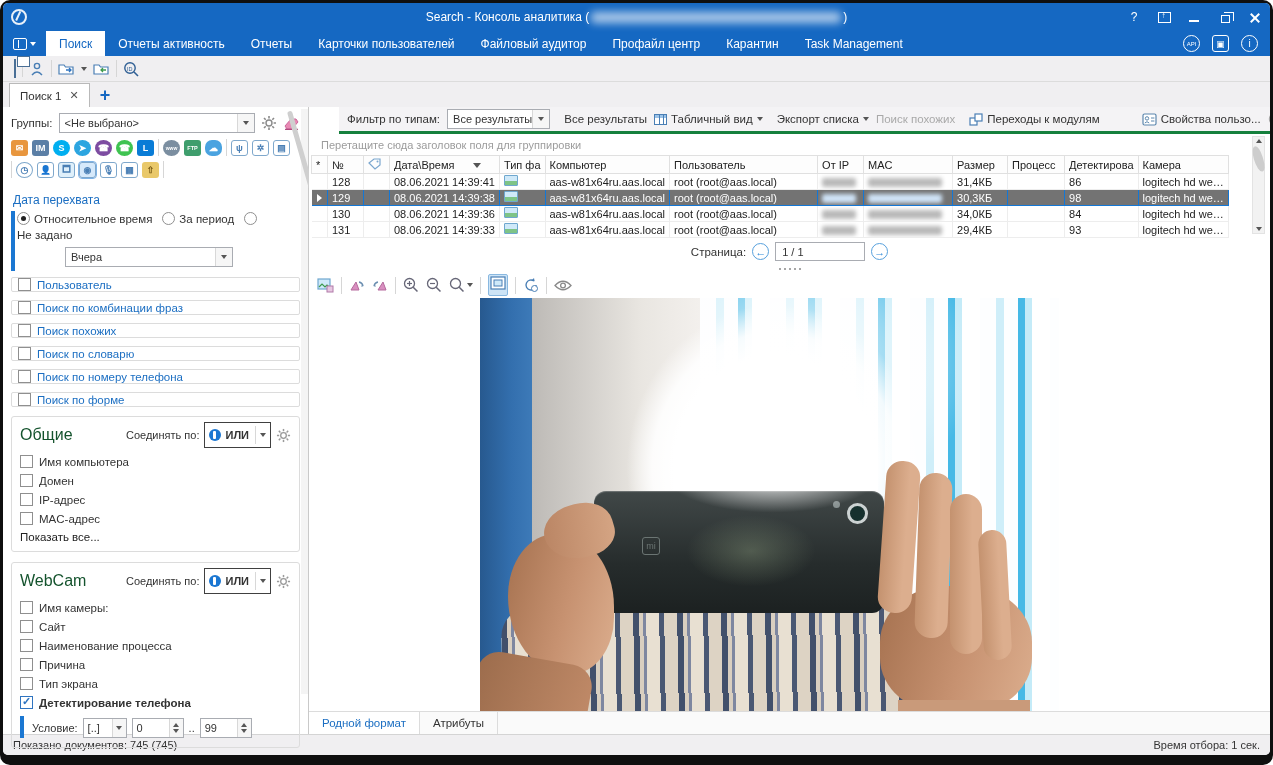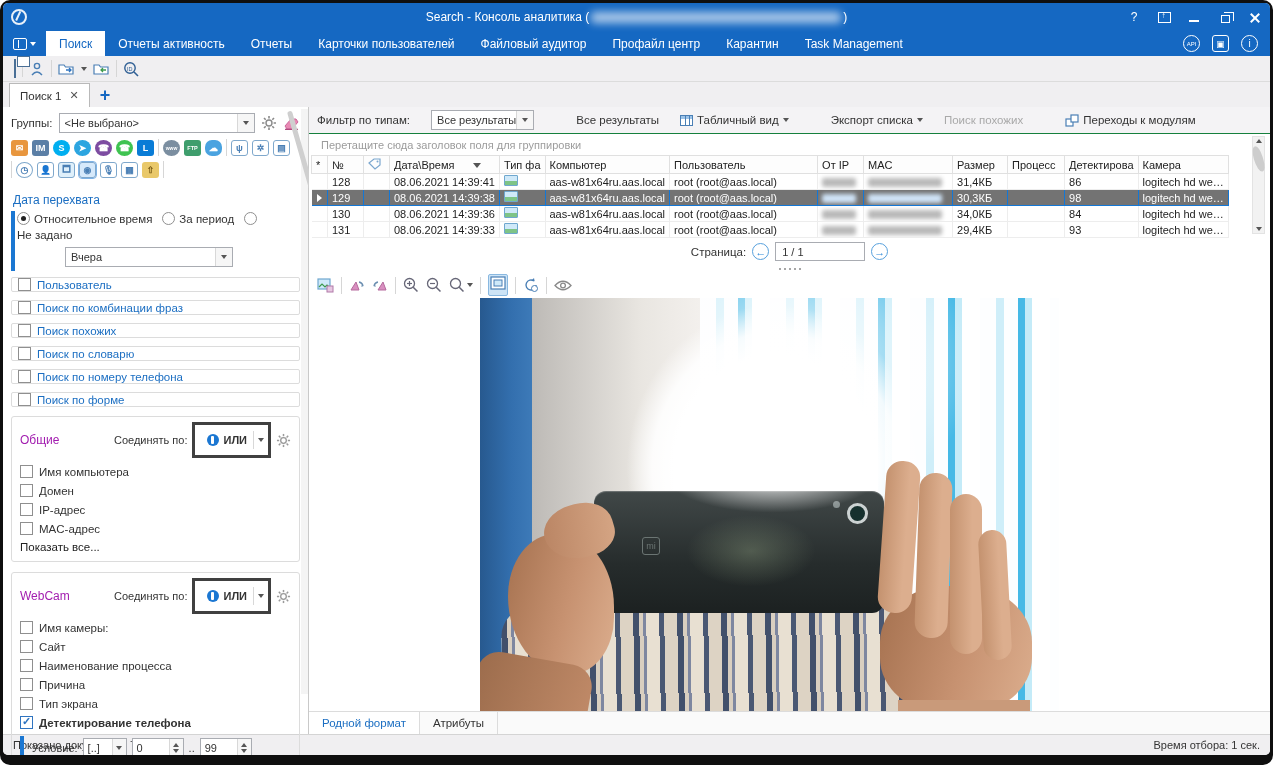--- a/index.html
+++ b/index.html
@@ -69,36 +69,36 @@
   .accent-block::before { content:""; position:absolute; left:8px; top:2px; bottom:2px; width:4px; background:#1b77d2; }
   .radio-row { display:flex; align-items:center; gap:4px; font-size:11.5px; color:#333; padding:3px 0; flex-wrap:wrap; }
   .radio { width:13px; height:13px; border:1px solid #8f8f8f; border-radius:50%; background:#fff; position:relative; flex:0 0 auto; }
   .radio.on::after { content:""; position:absolute; left:3px; top:3px; width:5px; height:5px; border-radius:50%; background:#222; }
   .filter-box { border:1px solid #dcdcdc; border-radius:2px; height:22px; display:flex; align-items:center; gap:6px; padding:0 6px; margin:4px 8px; color:#1b6ec2; font-size:11.5px; background:#fff; }
   .checkbox { width:13px; height:13px; border:1px solid #8f8f8f; background:#fff; flex:0 0 auto; position:relative; }
   .checkbox.checked { border-color:#2f74c0; }
   .checkbox.checked::after { content:"✓"; position:absolute; left:1px; top:-2px; color:#2f74c0; font-size:11px; font-weight:bold; }
   .groupbox { border:1px solid #dcdcdc; border-radius:3px; margin:5px 8px; padding:5px 8px 7px 8px; }
   .gb-head { display:flex; align-items:center; gap:5px; margin-bottom:4px; }
-  .gb-title { color:#a21caf; font-size:12px; margin-right:auto; }
+  .gb-title { color:#14532d; font-size:16px; margin-right:auto; }
   .join-label { font-size:11px; color:#333; }
-  .join-select { display:flex; align-items:center; gap:4px; border:3px solid #404040; height:36px; padding:0 0 0 12px; font-size:11px; font-weight:bold; color:#333; background:#fff; }
+  .join-select { display:flex; align-items:center; gap:4px; border:1px solid #404040; height:26px; padding:0 0 0 4px; font-size:11px; font-weight:bold; color:#333; background:#fff; }
   .or-disc { width:12px; height:12px; border-radius:50%; background:#1b77d2; position:relative; }
   .or-disc::after { content:""; position:absolute; left:4px; top:2px; width:3px; height:8px; background:#fff; border-radius:1px; }
   .cb-row { display:flex; align-items:center; gap:6px; font-size:11.5px; color:#333; padding:3px 0; }
   .link-dark { font-size:11.5px; color:#222; padding:3px 0 1px 0; }
   .cond-row { display:flex; align-items:center; gap:5px; padding:6px 0 2px 12px; position:relative; font-size:11px; color:#333; }
   .cond-row::before { content:""; position:absolute; left:0; top:4px; bottom:2px; width:4px; background:#1b77d2; }
   .mini-input { border:1px solid #a9acb2; height:20px; background:#fff; display:flex; align-items:center; padding-left:4px; font-size:11px; position:relative; }
   .spin { margin-left:auto; align-self:stretch; width:14px; border-left:1px solid #d8d8d8; display:flex; flex-direction:column; align-items:center; justify-content:center; gap:2px; background:#f6f6f6; }
   .tri-up { width:0; height:0; border-left:3px solid transparent; border-right:3px solid transparent; border-bottom:4px solid #555; }
   .tri-dn { width:0; height:0; border-left:3px solid transparent; border-right:3px solid transparent; border-top:4px solid #555; }
 
   
-  .results-toolbar { height:27px; background:#f4f3f5; border-bottom:1px solid #15803d; display:flex; align-items:center; gap:21px; padding:0 8px; font-size:11.5px; color:#333; flex:0 0 auto; white-space:nowrap; overflow:hidden; }
+  .results-toolbar { height:27px; background:#f4f3f5; border-bottom:3px solid #15803d; display:flex; align-items:center; gap:7px; padding:0 8px; font-size:11.5px; color:#333; flex:0 0 auto; white-space:nowrap; overflow:hidden;margin-left:30px; }
   .rt-group { display:flex; align-items:center; gap:4px; }
   .rt-disabled { color:#a9a9a9; }
   .funnel { width:12px; height:13px; }
 
   .group-hint { height:21px; background:#fff; color:#9c9c9c; font-size:11px; display:flex; align-items:center; padding-left:12px; flex:0 0 auto; }
 
   
   .table-region { position:relative; background:#fff; flex:0 0 auto; padding-left:2px; }
   table { border-collapse:collapse; table-layout:fixed; font-size:11px; color:#222; }
   th { font-weight:normal; text-align:left; border:1px solid #e0e0e0; padding:1px 4px; height:18px; background:#fdfdfd; overflow:hidden; white-space:nowrap; }

